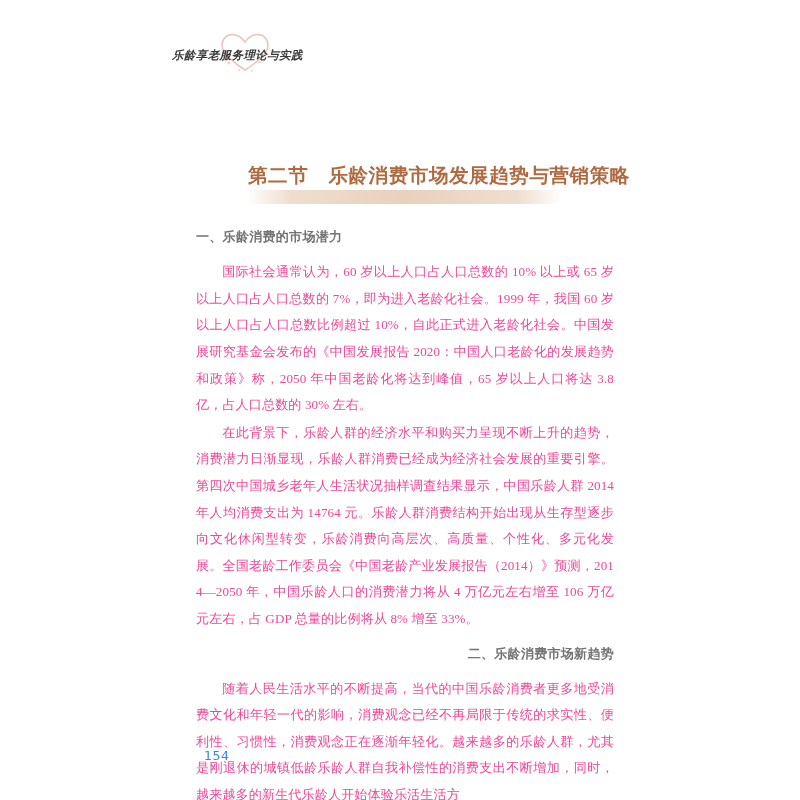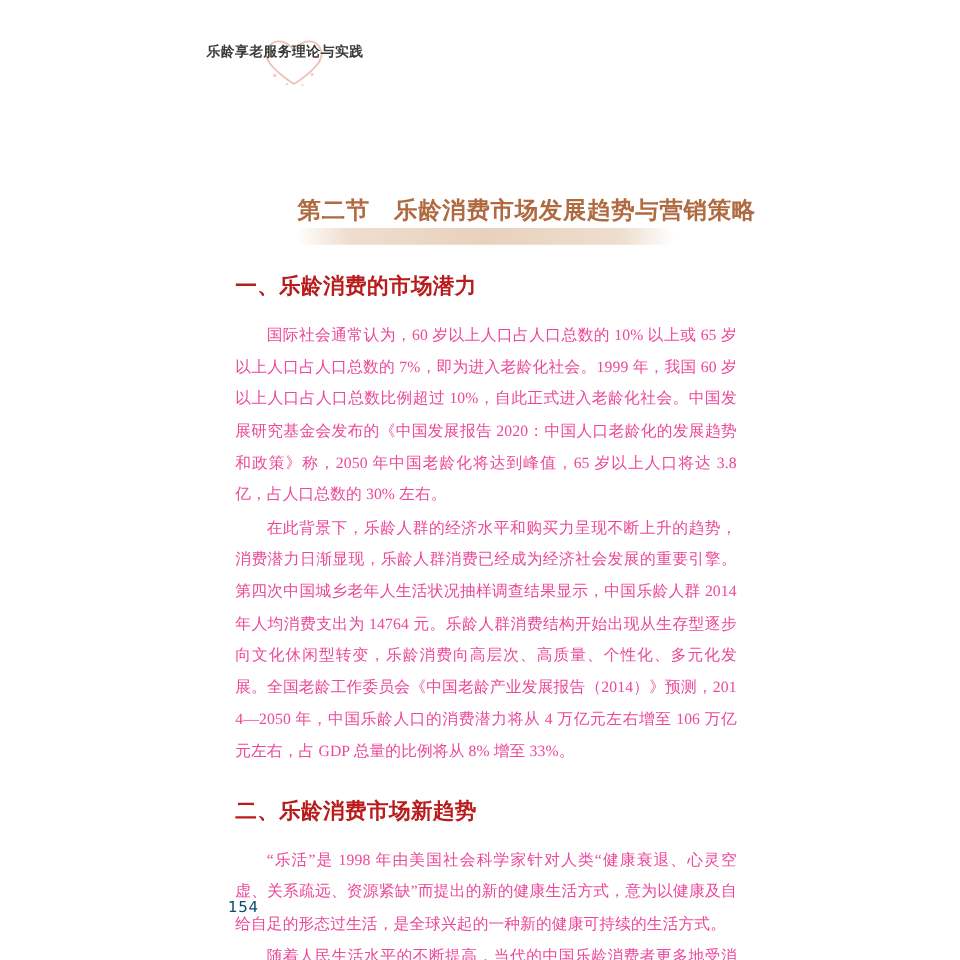--- a/index.html
+++ b/index.html
@@ -35,27 +35,28 @@
     position: absolute;
     left: 42px;
     top: -4px;
     width: 62px;
     height: 44px;
     pointer-events: none;
   }
   .header-title {
     position: absolute;
     left: 0px;
-    top: 2px;
+    top: 14px;
     font-family: "DejaVu Sans", "Liberation Sans", sans-serif;
     font-size: 11.5px;
     font-weight: 700;
     color: #3a3a3a;
     letter-spacing: 0.4px;
     white-space: nowrap;
+    font-style: italic;
   }
 
   
   .section-title-wrap {
     position: absolute;
     left: 168px;
     top: 162px;
     width: 470px;
     height: 46px;
   }
@@ -88,30 +89,31 @@
 
   
   .content {
     position: absolute;
     left: 196px;
     top: 228px;
     width: 418px;
   }
 
   .h-num {
-    font-family: Liberation Mono, monospace;
-    font-size: 18px;
+    font-family: Liberation Sans, sans-serif;
+    font-size: 13px;
     font-weight: 700;
-    color: #b91c1c;
+    color: #737373;
     letter-spacing: 0.3px;
     margin: 0 0 13px 0;
     line-height: 1.4;
   }
   .h-num.second {
-    margin-top: 26px;
+    margin-top: 12px;
+    text-align: right;
   }
 
   .h-sub {
     font-family: "Liberation Serif", "DejaVu Serif", serif;
     font-size: 13.6px;
     font-weight: 700;
     color: #c1764a;
     letter-spacing: 0.3px;
     margin: 15px 0 9px 14px;
     line-height: 1.45;
@@ -127,25 +129,25 @@
     text-justify: inter-ideograph;
     text-indent: 2em;
     letter-spacing: 0.1px;
     word-break: break-all;
   }
   p.para.tight { margin-bottom: 0; }
 
   
   .folio {
     position: absolute;
-    left: 190px;
+    left: 204px;
     top: 748px;
     font-family: "DejaVu Sans", "Liberation Sans", sans-serif;
     font-size: 12.5px;
-    color: #0c4a6e;
+    color: #3b82f6;
     letter-spacing: 0.6px;
   }
 </style>
 </head>
 <body>
 
 <div class="page">
 
   <div class="page-header">
     <svg class="header-watermark" viewBox="0 0 62 44" aria-hidden="true">
@@ -168,21 +170,20 @@
 
     <h2 class="h-num">一、乐龄消费的市场潜力</h2>
 
     <p class="para">国际社会通常认为，60 岁以上人口占人口总数的 10% 以上或 65 岁以上人口占人口总数的 7%，即为进入老龄化社会。1999 年，我国 60 岁以上人口占人口总数比例超过 10%，自此正式进入老龄化社会。中国发展研究基金会发布的《中国发展报告 2020：中国人口老龄化的发展趋势和政策》称，2050 年中国老龄化将达到峰值，65 岁以上人口将达 3.8 亿，占人口总数的 30% 左右。</p>
 
     <p class="para">在此背景下，乐龄人群的经济水平和购买力呈现不断上升的趋势，消费潜力日渐显现，乐龄人群消费已经成为经济社会发展的重要引擎。第四次中国城乡老年人生活状况抽样调查结果显示，中国乐龄人群 2014 年人均消费支出为 14764 元。乐龄人群消费结构开始出现从生存型逐步向文化休闲型转变，乐龄消费向高层次、高质量、个性化、多元化发展。全国老龄工作委员会《中国老龄产业发展报告（2014）》预测，2014—2050 年，中国乐龄人口的消费潜力将从 4 万亿元左右增至 106 万亿元左右，占 GDP 总量的比例将从 8% 增至 33%。</p>
 
     <h2 class="h-num second">二、乐龄消费市场新趋势</h2>
 
 
-    <p class="para">“乐活”是 1998 年由美国社会科学家针对人类“健康衰退、心灵空虚、关系疏远、资源紧缺”而提出的新的健康生活方式，意为以健康及自给自足的形态过生活，是全球兴起的一种新的健康可持续的生活方式。</p>
 
     <p class="para tight">随着人民生活水平的不断提高，当代的中国乐龄消费者更多地受消费文化和年轻一代的影响，消费观念已经不再局限于传统的求实性、便利性、习惯性，消费观念正在逐渐年轻化。越来越多的乐龄人群，尤其是刚退休的城镇低龄乐龄人群自我补偿性的消费支出不断增加，同时，越来越多的新生代乐龄人开始体验乐活生活方</p>
 
   </div>
 
   <div class="folio">154</div>
 
 </div>
 
 </body></html>

